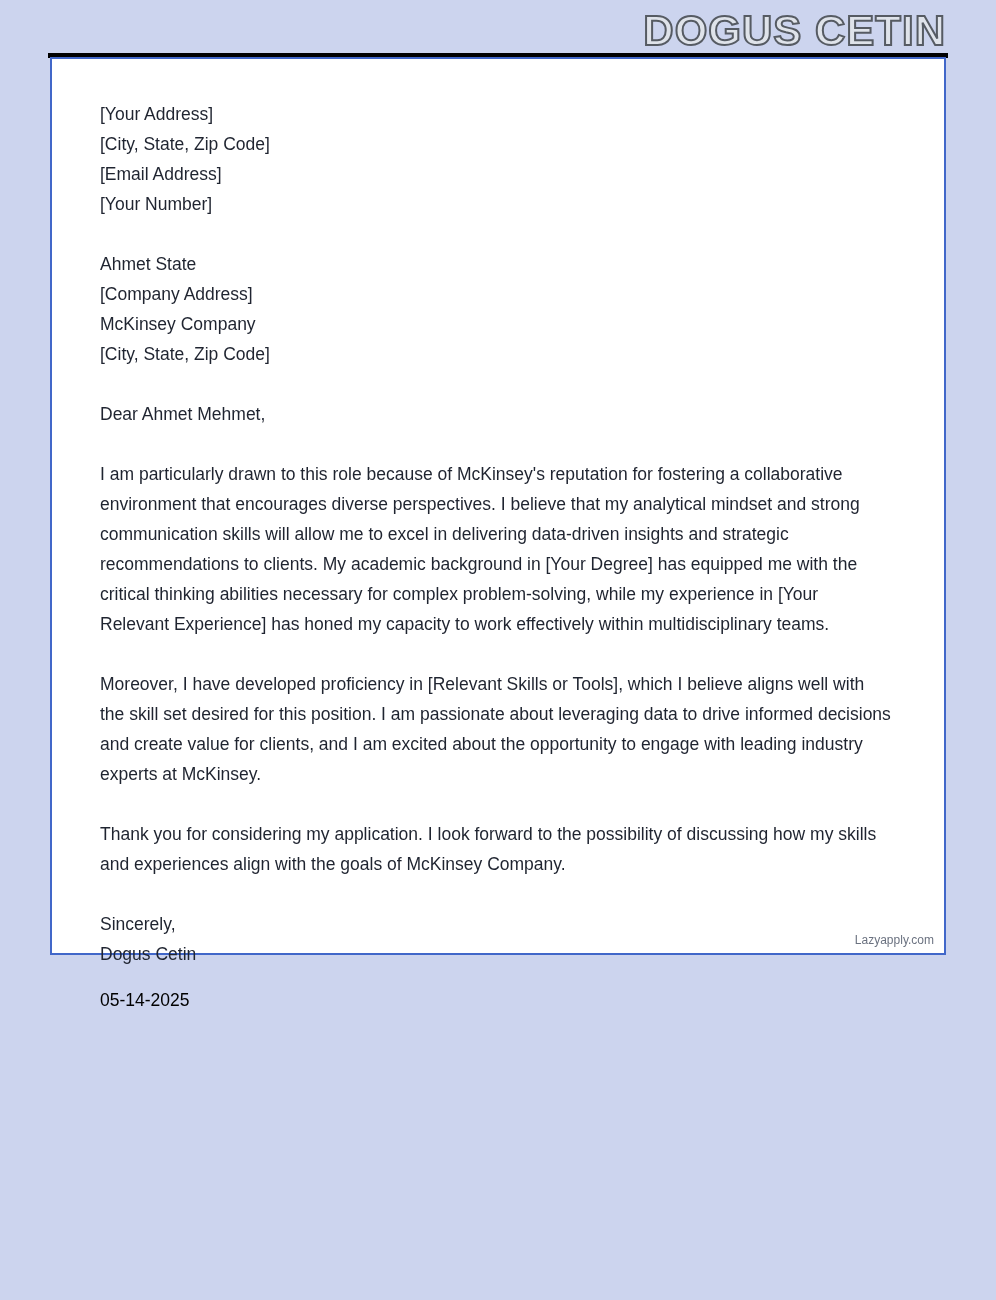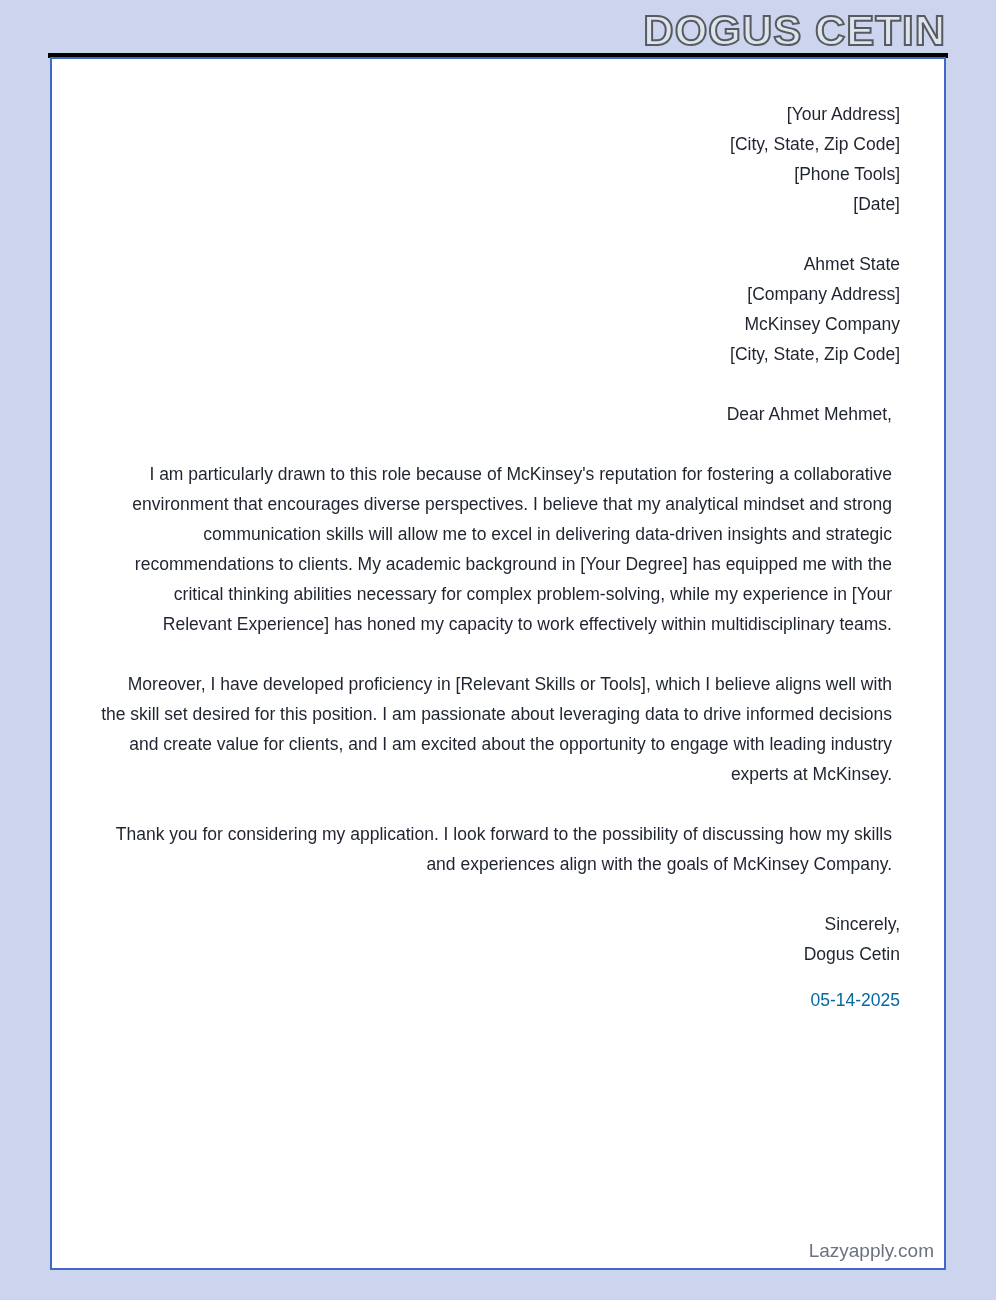--- a/index.html
+++ b/index.html
@@ -32,71 +32,70 @@
     top: 53px;
     width: 900px;
     height: 5px;
     background: #000;
   }
   .page {
     position: absolute;
     left: 50px;
     top: 57px;
     width: 896px;
-    height: 1213px;
+    height: 898px;
     background: #ffffff;
     border: 2px solid #4167c9;
     box-sizing: border-box;
-    text-align: right;
   }
   .content {
     position: absolute;
     left: 48px;
     top: 40px;
     width: 800px;
     font-size: 17.5px;
     line-height: 30px;
     color: #1f2430;
   }
   .block {
     margin: 0 0 30px 0;
   }
   .line {
     display: block;
   }
   .para {
     margin: 0 8px 30px 0;
   }
   .date-line {
-    color: #0369a1;
+    color: #000000;
     margin-top: 10px;
   }
   .watermark {
     position: absolute;
     right: 10px;
     bottom: 6px;
-    font-size: 19px;
+    font-size: 12px;
     color: #6b7280;
   }
 </style>
 </head>
 <body>
 
 <div class="header-name">DOGUS CETIN</div>
 
 <div class="top-bar"></div>
 
 <div class="page">
   <div class="content">
 
     <div class="block">
       <span class="line">[Your Address]</span>
       <span class="line">[City, State, Zip Code]</span>
-      <span class="line">[Phone Tools]</span>
-      <span class="line">[Date]</span>
+      <span class="line">[Email Address]</span>
+      <span class="line">[Your Number]</span>
     </div>
 
     <div class="block">
       <span class="line">Ahmet State</span>
       <span class="line">[Company Address]</span>
       <span class="line">McKinsey Company</span>
       <span class="line">[City, State, Zip Code]</span>
     </div>
 
     <p class="para">Dear Ahmet Mehmet,</p>

